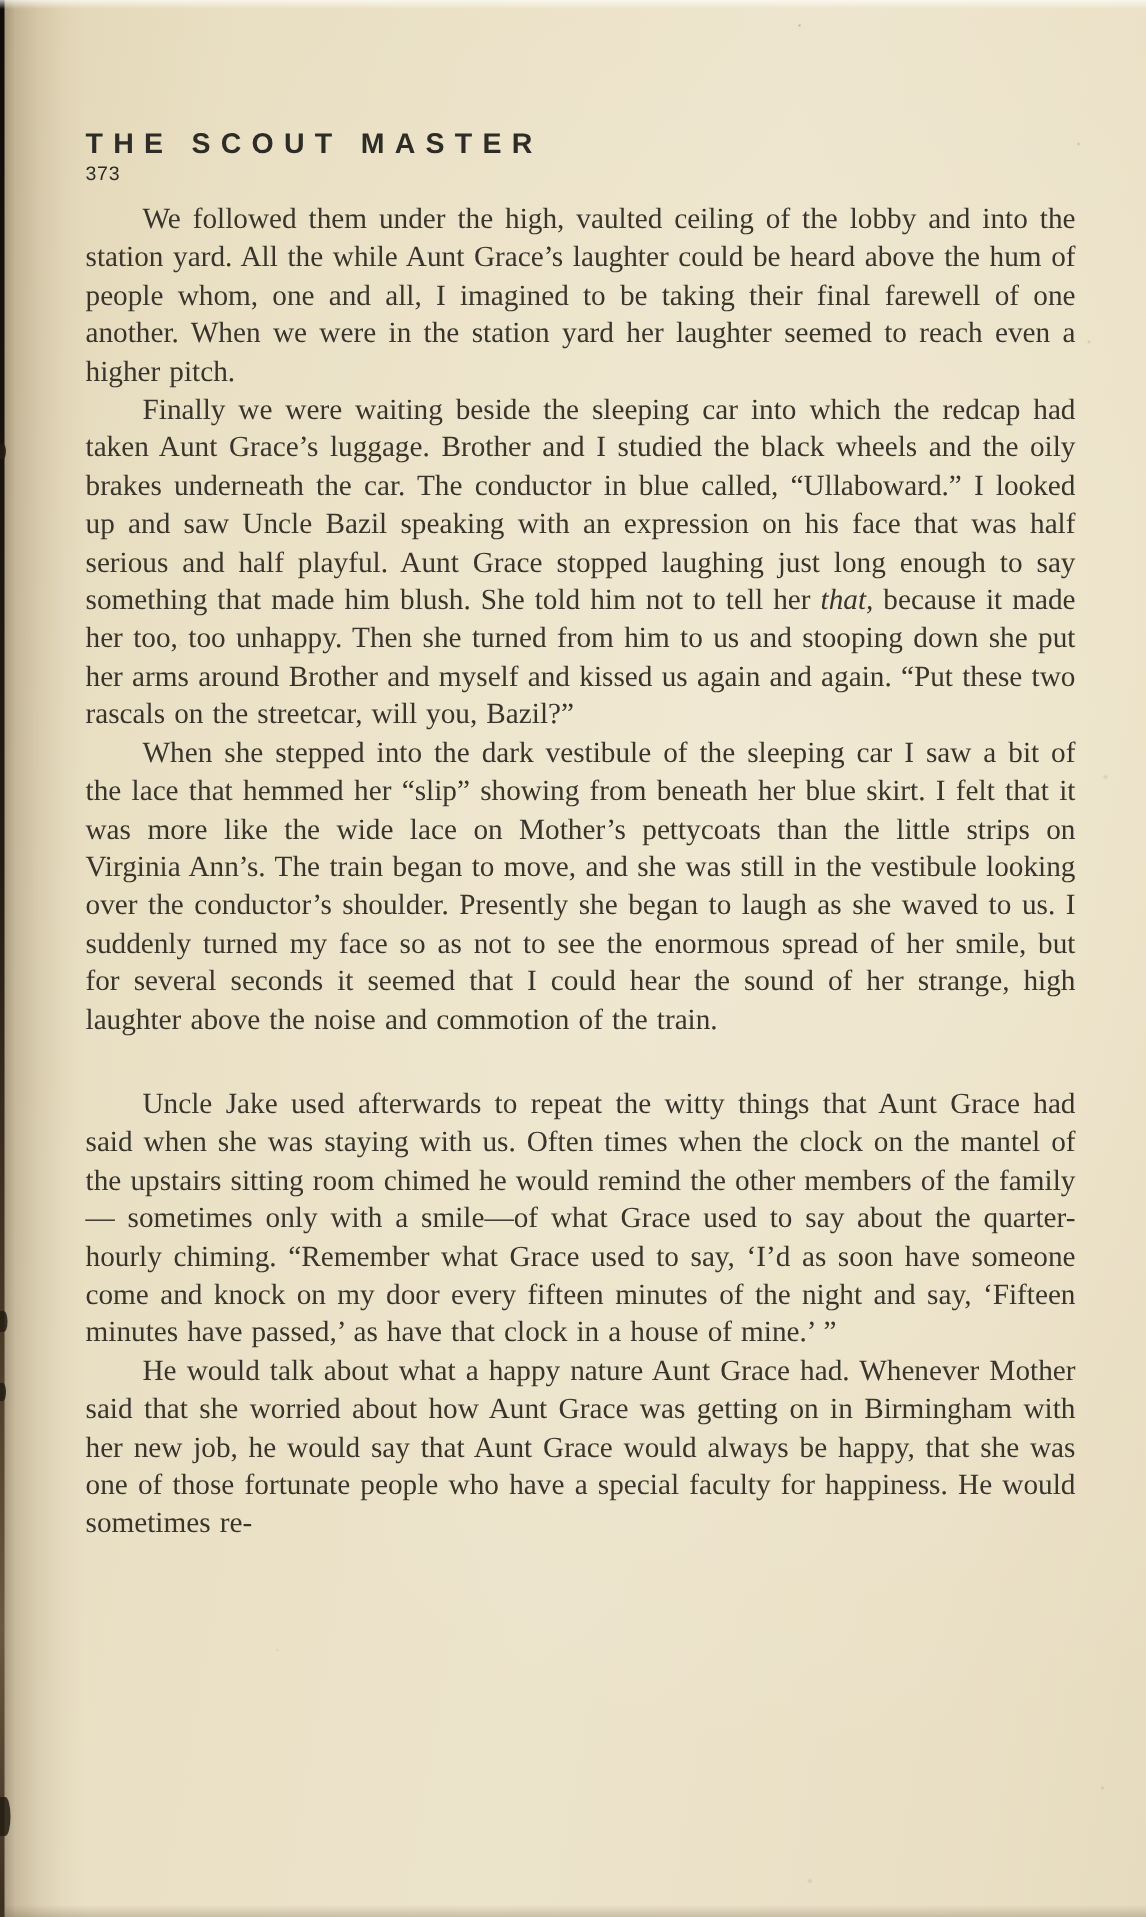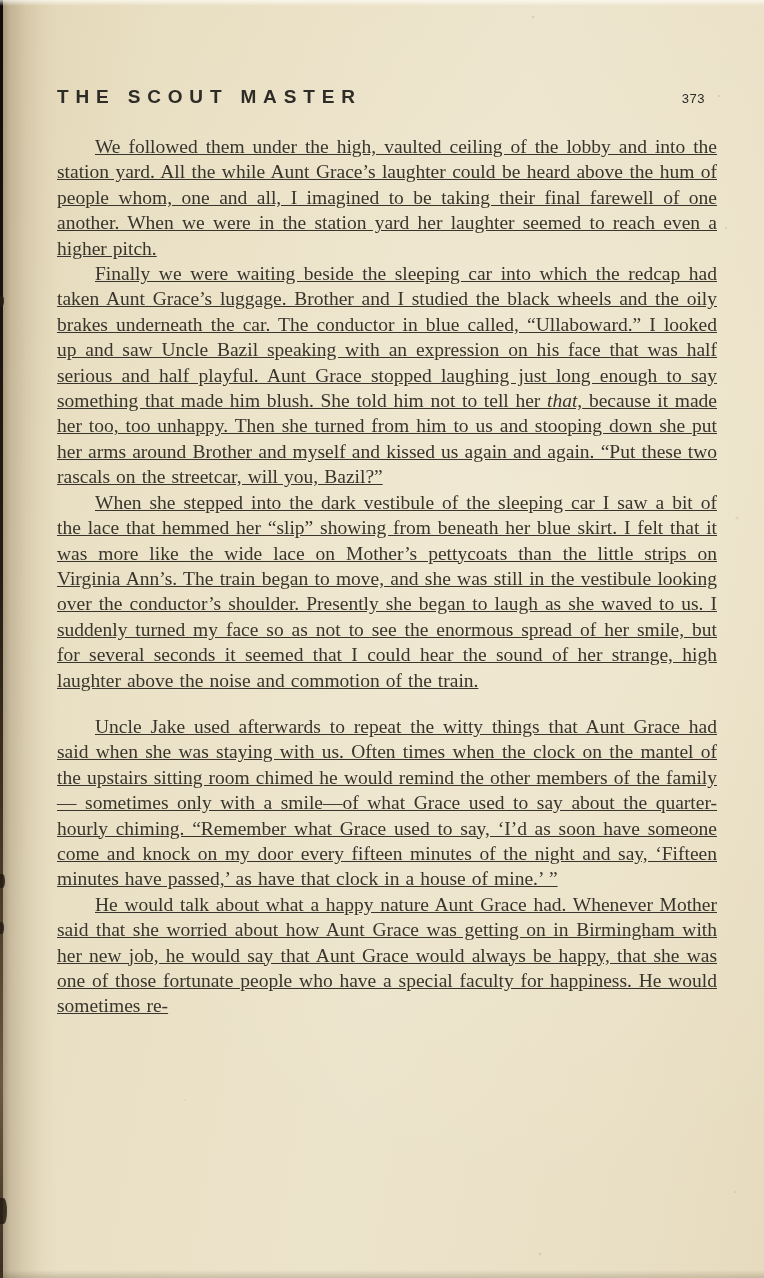--- a/index.html
+++ b/index.html
@@ -66,20 +66,21 @@
   .mark-2 { top: 874px;  width: 5px; height: 14px; }
   .mark-3 { top: 922px;  width: 4px; height: 12px; }
   .mark-4 { top: 1198px; width: 7px; height: 26px; }
 
   .running-header {
     position: absolute;
     top: 86px; left: 57px; width: 660px;
     display: flex; justify-content: space-between; align-items: baseline;
     font-family: "Liberation Sans", sans-serif;
     color: #2e2c26;
+    flex-direction: column;
   }
   .title {
     font-size: 19px;
     font-weight: 700;
     letter-spacing: 0.36em;
     white-space: nowrap;
   }
   .pagenum {
     font-size: 13px;
     font-weight: 400;
@@ -90,22 +91,22 @@
   .body-text {
     position: absolute;
     top: 134px; left: 57px; width: 660px;
     font-size: 19.5px;
     line-height: 25.4px;
     text-align: justify;
     color: #39352c;
     word-spacing: 0.06em;
   }
   .para { margin: 0; }
-  .para.indent { text-indent: 38px; text-decoration: underline; }
-  .para.section-break { margin-top: 21px; }
+  .para.indent { text-indent: 38px; }
+  .para.section-break { margin-top: 31px; }
   .para em { font-style: italic; }
 </style>
 </head>
 <body>
 
 <div class="page">
   <div class="binding-shadow"></div>
   <div class="edge-strip"></div>
   <div class="mark mark-1"></div>
   <div class="mark mark-2"></div>

